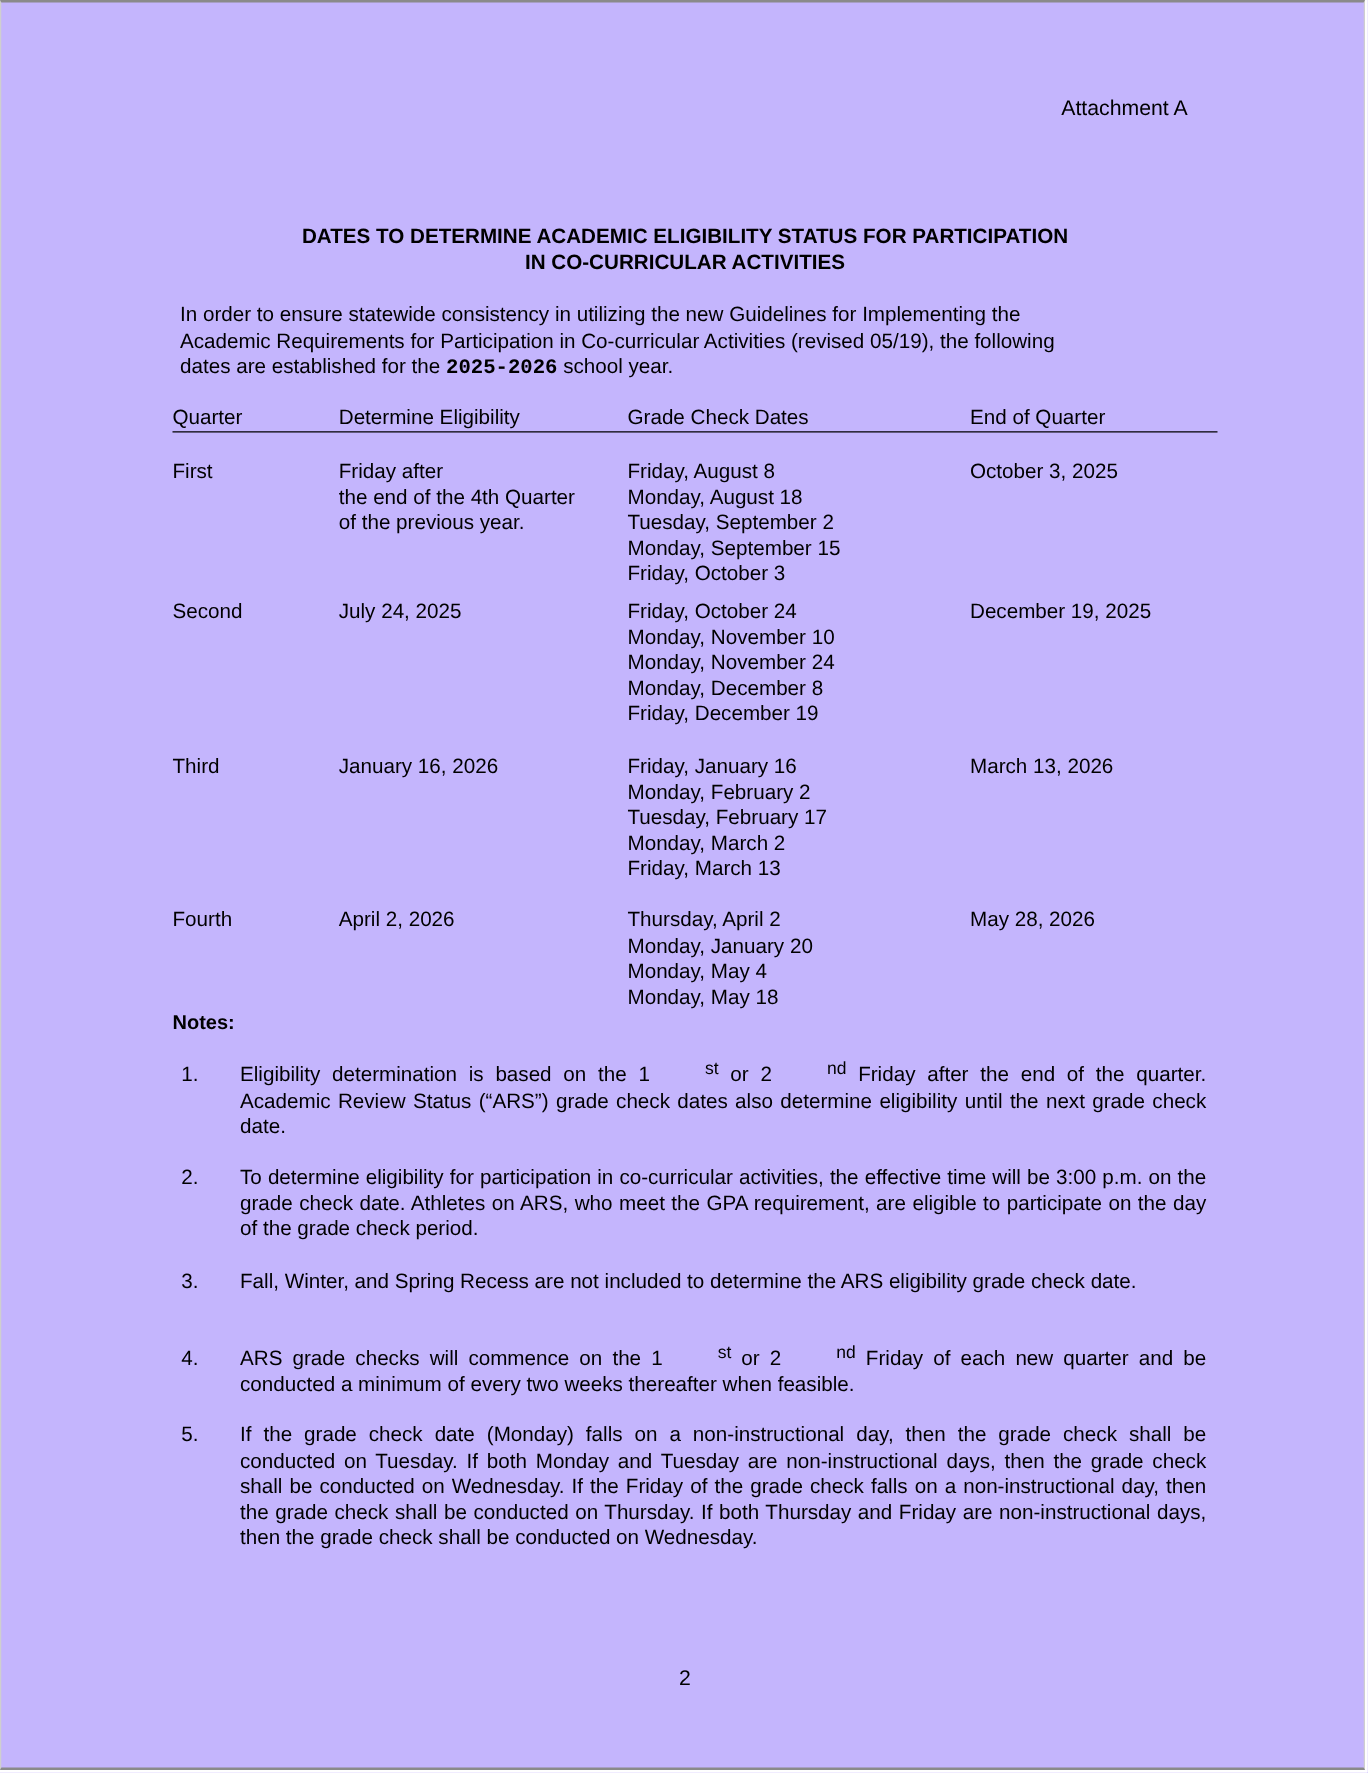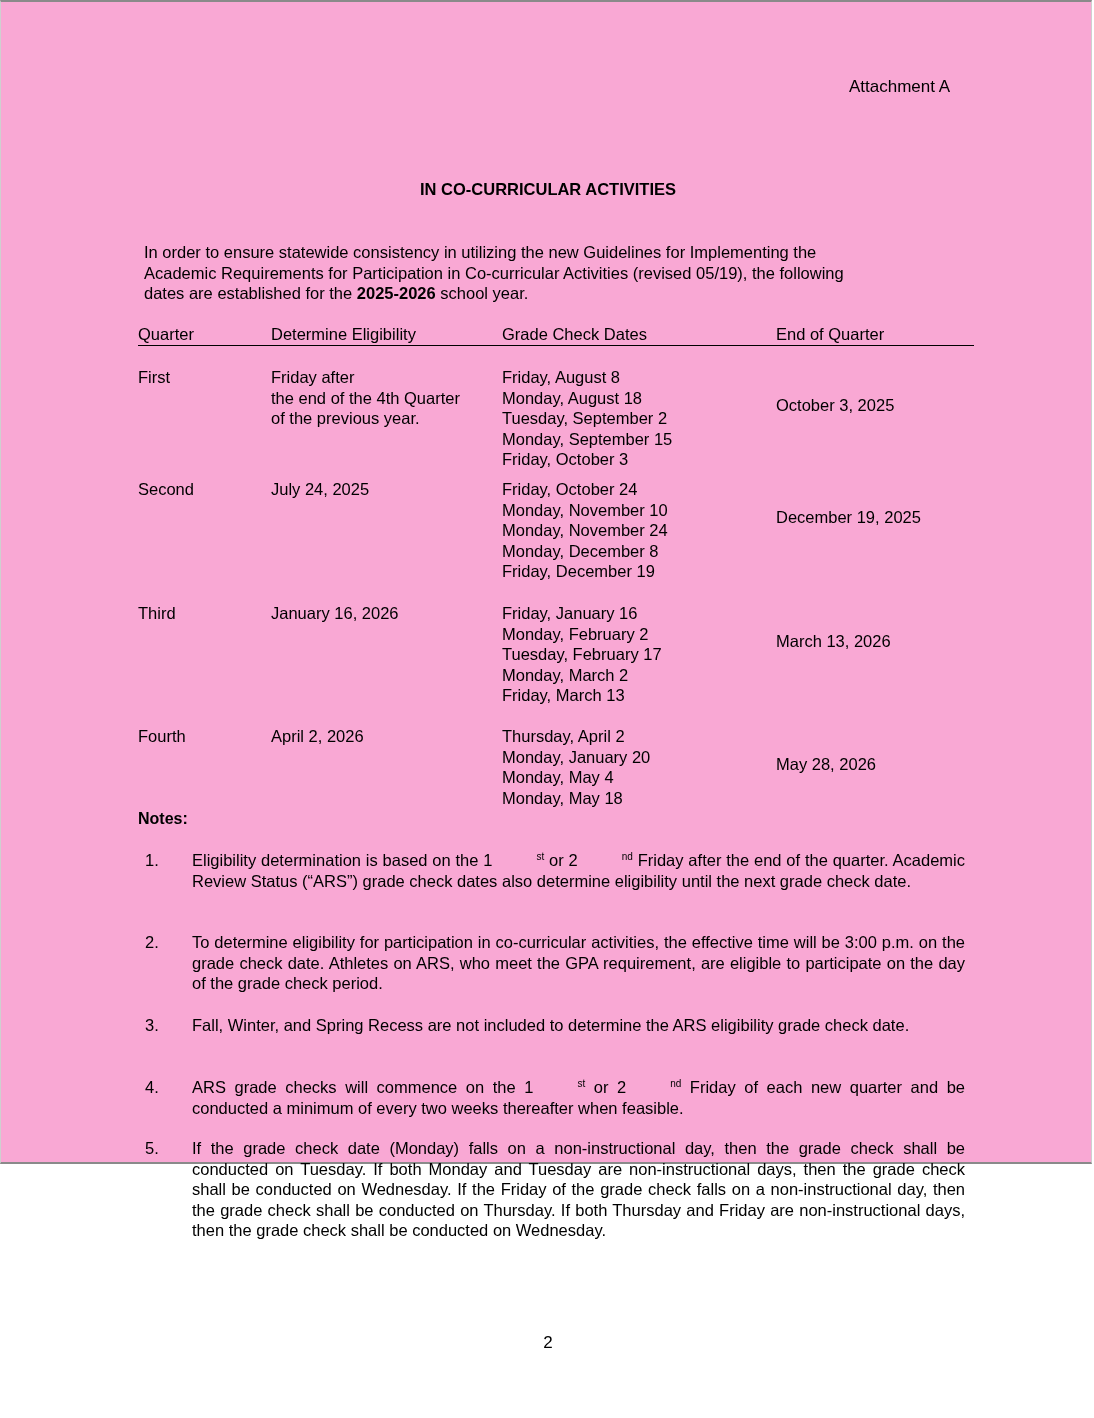--- a/index.html
+++ b/index.html
@@ -12,27 +12,27 @@
       height: 1418px;
       position: relative;
       overflow: hidden;
       font-family: "Liberation Sans", sans-serif;
       color: #000;
     }
     .page {
       position: absolute;
       left: 0; top: 0;
       width: 1092px;
-      height: 1164px;
+      height: 1416px;
       border-top: 2px solid #8a8a8a;
       border-bottom: 2px solid #8a8a8a;
       border-left: 1px solid #cfcfcf;
       border-right: 1px solid #cfcfcf;
       box-sizing: border-box;
-      background: #f9a8d4;
+      background: #c4b5fd;
     }
     .attachment {
       position: absolute;
       left: 848px;
       top: 75px;
       font-size: 17px;
       line-height: 20px;
     }
     .title {
       position: absolute;
@@ -45,21 +45,21 @@
       line-height: 21px;
     }
     .intro {
       position: absolute;
       left: 143px;
       top: 240px;
       width: 800px;
       font-size: 16.5px;
       line-height: 20.7px;
     }
-    .intro b { font-weight: bold; }
+    .intro b { font-weight: bold; font-family: Liberation Mono, monospace; }
 
     .table-head {
       position: absolute;
       left: 137px;
       top: 322px;
       width: 836px;
       height: 21px;
       border-bottom: 1.5px solid #000;
       font-size: 16.5px;
       line-height: 20px;
@@ -74,21 +74,21 @@
       position: absolute;
       left: 137px;
       width: 836px;
       font-size: 16.5px;
       line-height: 20.6px;
     }
     .row .cell { position: absolute; top: 0; }
     .row .quarter { left: 0; font-weight: normal; }
     .row .determine { left: 133px; }
     .row .grades { left: 364px; }
-    .row .end { left: 638px; margin-top: 28px; }
+    .row .end { left: 638px; }
     .line { display: block; white-space: nowrap; }
 
     .notes-label {
       position: absolute;
       left: 137px;
       top: 807px;
       font-weight: bold;
       font-size: 16px;
       line-height: 20px;
     }
@@ -103,40 +103,41 @@
       position: absolute;
       left: 0; top: 0;
     }
     .note .text {
       position: absolute;
       left: 47px;
       top: 0;
       width: 773px;
       text-align: justify;
     }
-    sup { font-size: 10px; line-height: 0; vertical-align: 6px; margin-left: 44px; }
+    sup { font-size: 14px; line-height: 0; vertical-align: 6px; margin-left: 44px; }
 
     .page-number {
       position: absolute;
       left: 0;
       width: 1094px;
       top: 1331px;
       text-align: center;
       font-size: 17px;
       line-height: 20px;
     }
   </style>
 </head>
 <body>
 
 <div class="page">
 
   <div class="attachment">Attachment A</div>
 
   <div class="title">
+    <div>DATES TO DETERMINE ACADEMIC ELIGIBILITY STATUS FOR PARTICIPATION</div>
     <div>IN CO-CURRICULAR ACTIVITIES</div>
   </div>
 
   <div class="intro">
     <div>In order to ensure statewide consistency in utilizing the new Guidelines for Implementing the</div>
     <div>Academic Requirements for Participation in Co-curricular Activities (revised 05/19), the following</div>
     <div><span>dates are established for the </span><b>2025-2026</b><span> school year.</span></div>
   </div>
 
   <div class="table-head">

